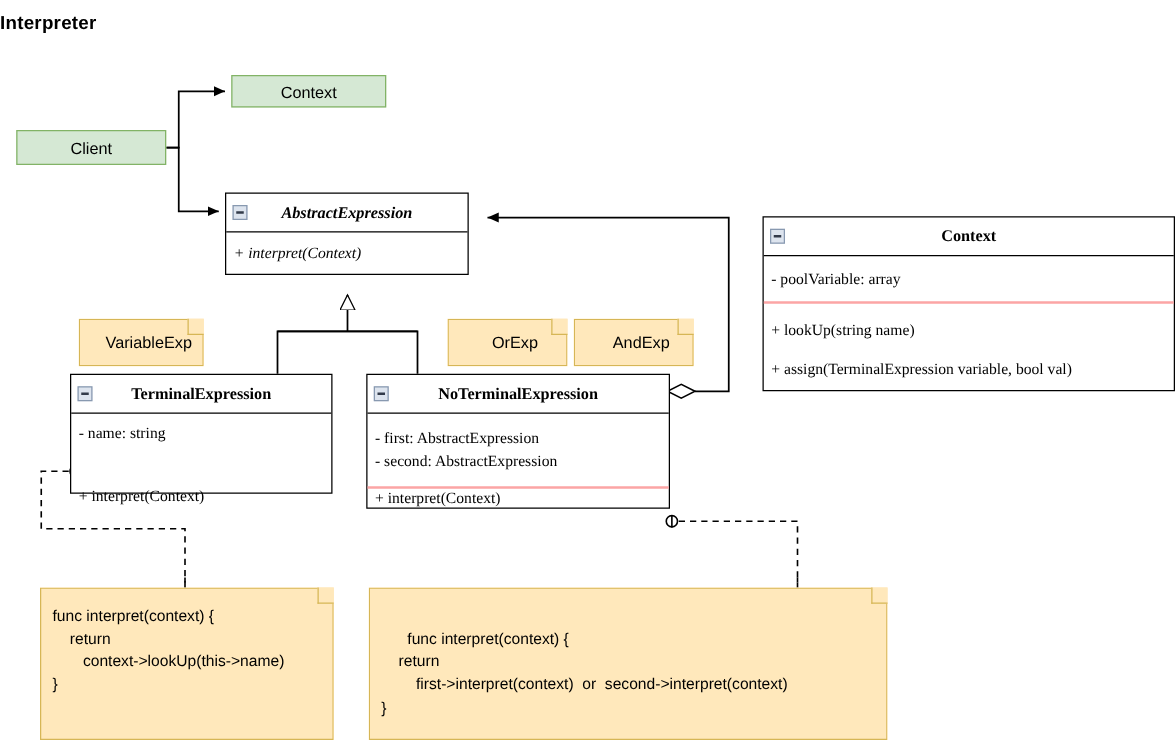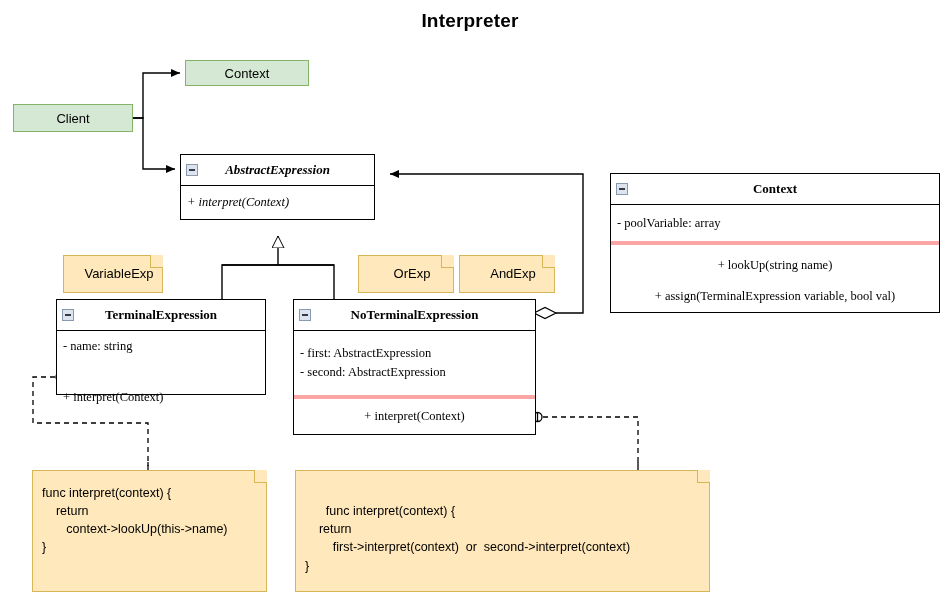--- a/index.html
+++ b/index.html
@@ -25,22 +25,21 @@
     width: 940px;
     height: 603px;
     pointer-events: none;
   }
 
   .diagram-title {
     position: absolute;
     left: 0;
     top: 10px;
     width: 940px;
-    text-align: center;
-    font-size: 19px;
+    font-size: 15px;
     font-weight: bold;
     color: #000000;
     letter-spacing: 0.2px;
   }
 
   
   .green-box {
     position: absolute;
     background: #d5e8d4;
     border: 1px solid #82b366;
@@ -99,22 +98,21 @@
     background: #333b4a;
   }
   .uml-section {
     box-sizing: border-box;
     padding: 0;
     display: flex;
     flex-direction: column;
     justify-content: center;
   }
   .uml-section.divider {
-    border-top: 4px solid #fca5a5;
-    text-align: center;
+    border-top: 2px solid #fca5a5;
   }
   .uml-row {
     font-size: 12.5px;
     color: #000000;
     padding: 0 6px;
     line-height: 1.2;
     white-space: nowrap;
   }
   .uml-row.italic { font-style: italic; }
 
@@ -256,21 +254,21 @@
     <div class="uml-header">
       <span class="collapse-icon"></span>
       <span>TerminalExpression</span>
     </div>
     <div class="uml-section" style="flex:1; gap:36px; padding-top:8px;">
       <div class="uml-row">- name: string</div>
       <div class="uml-row">+ interpret(Context)</div>
     </div>
   </div>
 
-  <div class="uml-class" style="left:293px; top:299px; width:243px; height:136px;">
+  <div class="uml-class" style="left:293px; top:299px; width:243px; height:108px;">
     <div class="uml-header">
       <span class="collapse-icon"></span>
       <span>NoTerminalExpression</span>
     </div>
     <div class="uml-section" style="height:64px; gap:4px;">
       <div class="uml-row">- first: AbstractExpression</div>
       <div class="uml-row">- second: AbstractExpression</div>
     </div>
     <div class="uml-section divider" style="flex:1;">
       <div class="uml-row">+ interpret(Context)</div>

